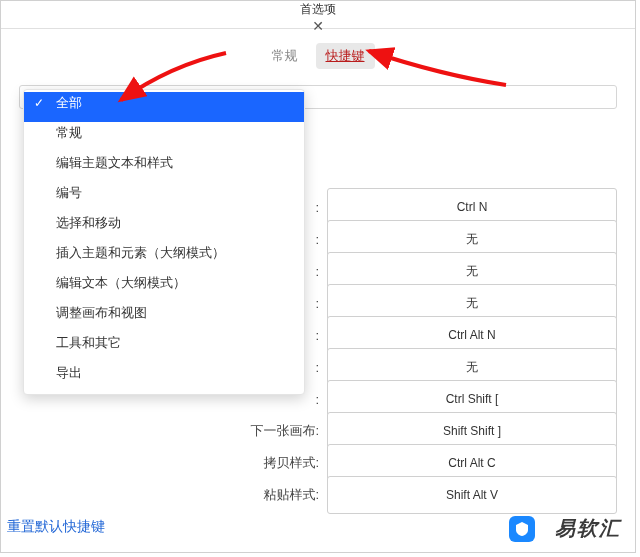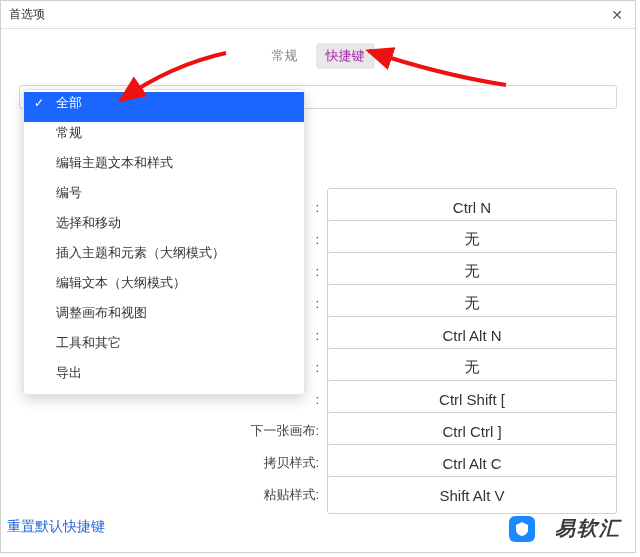--- a/index.html
+++ b/index.html
@@ -1,30 +1,30 @@
 <!DOCTYPE html>
 <html><head>
 <meta charset="utf-8">
 <style>
   * { box-sizing: border-box; margin: 0; padding: 0; font-family: "Microsoft YaHei", sans-serif; }
   body { width: 640px; height: 557px; background: #fff; position: relative; overflow: hidden; }
   .window { width: 636px; height: 553px; border: 1px solid #d0d0d0; position: relative; background: #fff; }
-  .titlebar { height: 28px; display:flex; align-items:center; justify-content:space-between; padding:0 8px; border-bottom:1px solid #e0e0e0; font-size:12px; color:#333; }
+  .titlebar { height: 28px; display:flex; align-items:center; justify-content:space-between; padding:0 8px; border-bottom:1px solid #e0e0e0; font-size:12px; color:#333;flex-direction:column; }
   .close { width:20px; text-align:center; cursor:pointer; font-size:14px; color:#555; }
   .tabs { display:flex; justify-content:center; gap:8px; padding:14px 0 10px; }
   .tab { font-size:13px; color:#888; padding:4px 10px; border-radius:4px; cursor:pointer; }
-  .tab.active { background:#e8e8e8; color:#a21caf; }
+  .tab.active { background:#e8e8e8; color:#b91c1c;text-decoration:underline; }
   .search { margin:6px 18px 10px; }
   .search input { width:100%; height:24px; border:1px solid #d6d6d6; border-radius:3px; padding:0 8px; font-size:12px; }
   .body { position:relative; padding:0 18px; }
   .rows { margin-top:82px; }
   .row { display:flex; align-items:center; height:32px; gap:8px; }
   .row .lbl { flex:0 0 300px; text-align:right; font-size:13px; color:#444; }
   .row .val { flex:1; }
-  .row .val .cell { height:38px; border:1px solid #d0d0d0; border-radius:3px; display:flex; align-items:center; justify-content:center; font-size:15px; color:#333; background:#fff; cursor:pointer; }
+  .row .val .cell { height:38px; border:1px solid #d0d0d0; border-radius:3px; display:flex; align-items:center; justify-content:center; font-size:12px; color:#333; background:#fff; cursor:pointer; }
   .reset { position:absolute; left:6px; bottom:16px; font-size:14px; color:#2468d6; cursor:pointer; }
   .dropdown { position:absolute; left:22px; top:88px; width:282px; background:#fff; border:1px solid #e4e4e4; box-shadow:0 4px 14px rgba(0,0,0,.18); border-radius:4px; padding:2px 0; z-index:10; }
   .dd-item { height:30px; display:flex; align-items:center; padding:0 14px 8px 32px; font-size:13px; color:#333; cursor:pointer; position:relative; }
   .dd-item.selected { background:#1a66ff; color:#fff; }
   .dd-item.selected::before { content:"✓"; position:absolute; left:10px; font-size:12px; }
   .arrow { position:absolute; z-index:20; }
   .arrow svg { display:block; }
   .brand { position:absolute; right:14px; bottom:10px; display:flex; align-items:center; gap:20px; }
   .brand .logo { width:26px; height:26px; background:#1a88ff; border-radius:6px; display:flex; align-items:center; justify-content:center; }
   .brand .logo svg { display:block; }
@@ -88,21 +88,21 @@
         </div>
         <div class="row">
           <div class="lbl">:</div>
           <div class="val">
             <div class="cell">Ctrl Shift [</div>
           </div>
         </div>
         <div class="row">
           <div class="lbl">下一张画布:</div>
           <div class="val">
-            <div class="cell">Ctrl Ctrl ]</div>
+            <div class="cell">Shift Shift ]</div>
           </div>
         </div>
         <div class="row">
           <div class="lbl">拷贝样式:</div>
           <div class="val">
             <div class="cell">Ctrl Alt C</div>
           </div>
         </div>
         <div class="row">
           <div class="lbl">粘贴样式:</div>

